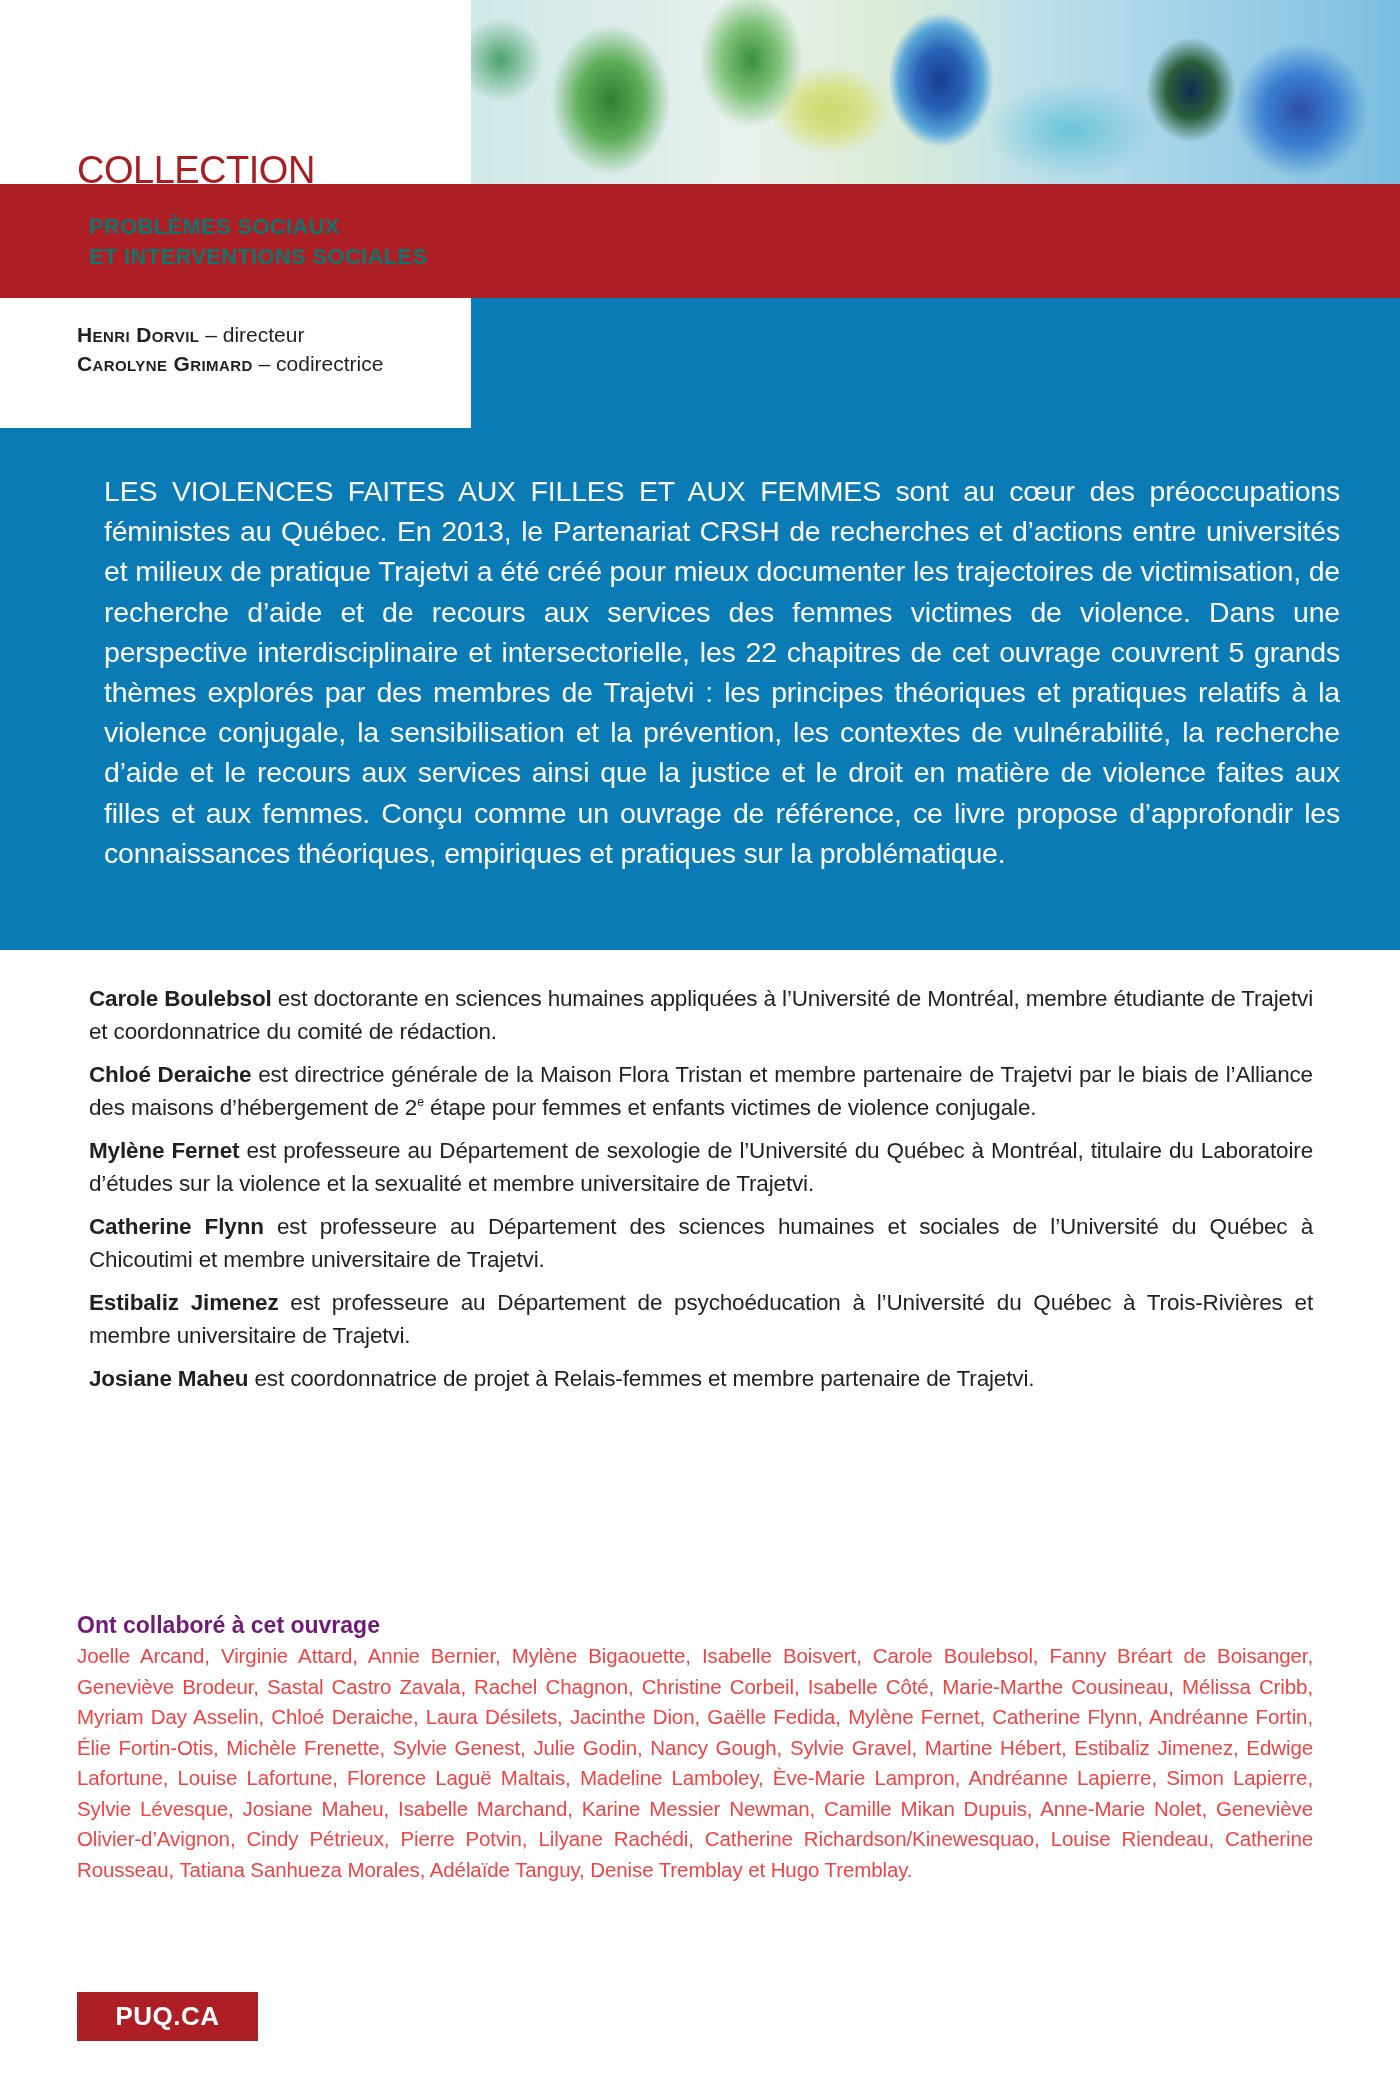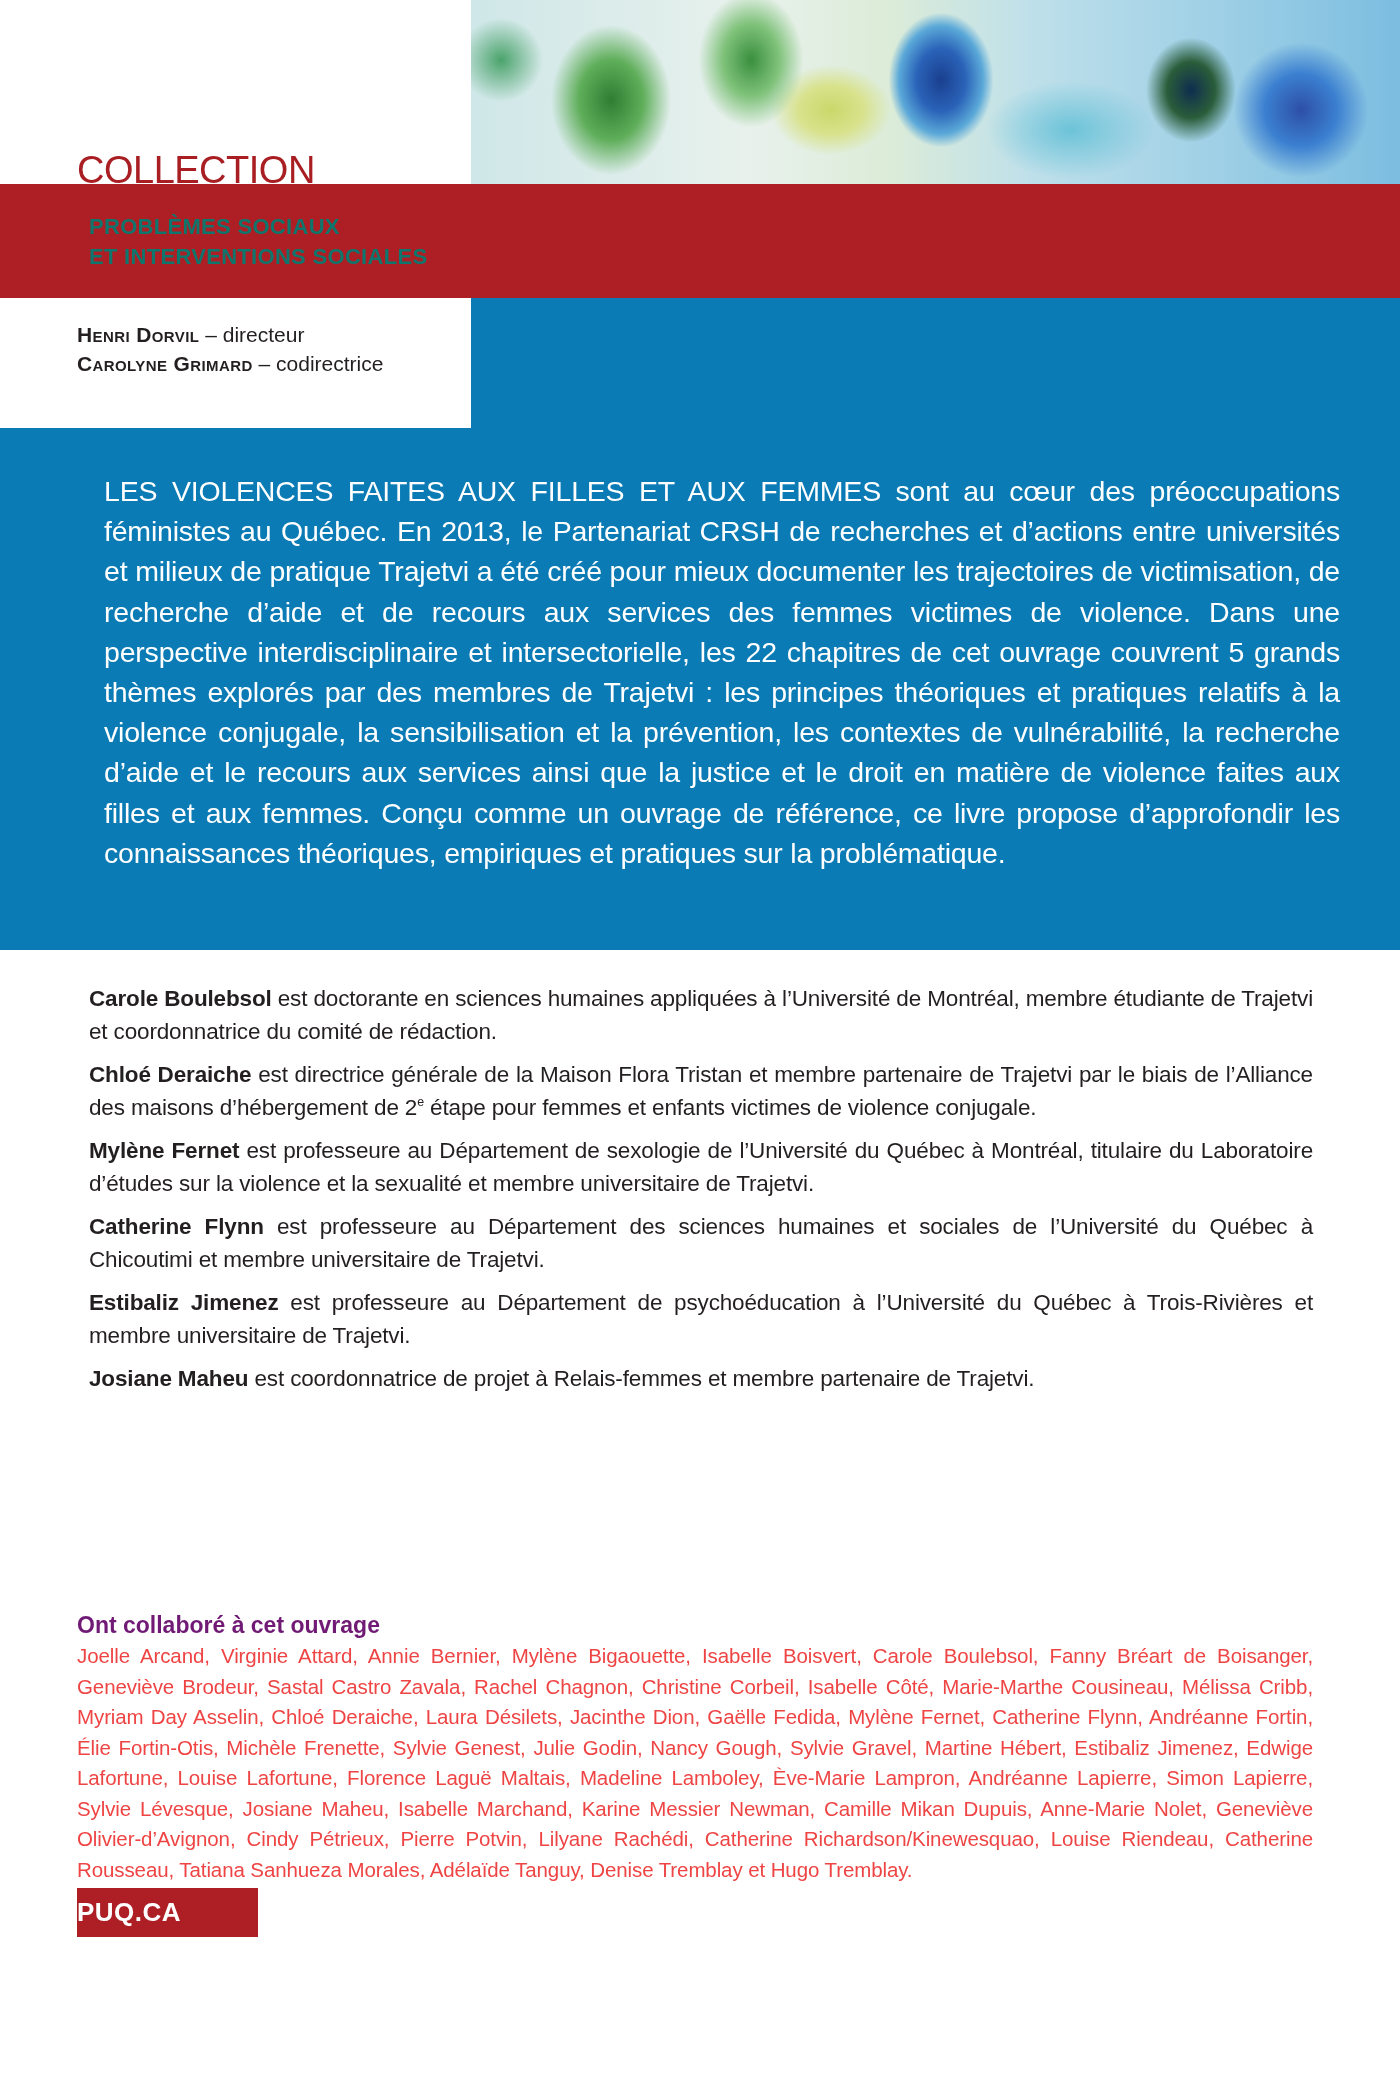--- a/index.html
+++ b/index.html
@@ -66,23 +66,23 @@
   .collab-heading {
     position: absolute; left: 77px; top: 1610px;
     font-weight: bold; font-size: 23px; line-height: 30px; color: #701a75;
   }
   .collab-list {
     position: absolute; left: 77px; top: 1641px; width: 1236px;
     font-size: 20.5px; line-height: 30.5px; color: #ef4444;
     text-align: justify; letter-spacing: -0.1px;
   }
   .puq-badge {
-    position: absolute; left: 77px; top: 1888px; width: 181px; height: 49px;
+    position: absolute; left: 77px; top: 1992px; width: 181px; height: 49px;
     background: #ad1f24; color: #ffffff;
-    font-weight: bold; font-size: 26px; line-height: 49px; text-align: left;
+    font-weight: bold; font-size: 26px; line-height: 49px; text-align: center;
     letter-spacing: 0.5px; text-decoration: none;
   }
   sup.ord { font-size: 0.55em; vertical-align: 0.7em; line-height: 0; }
 </style>
 </head>
 <body>
 
 <div class="painting"></div>
 
 <div class="collection-word">COLLECTION</div>

